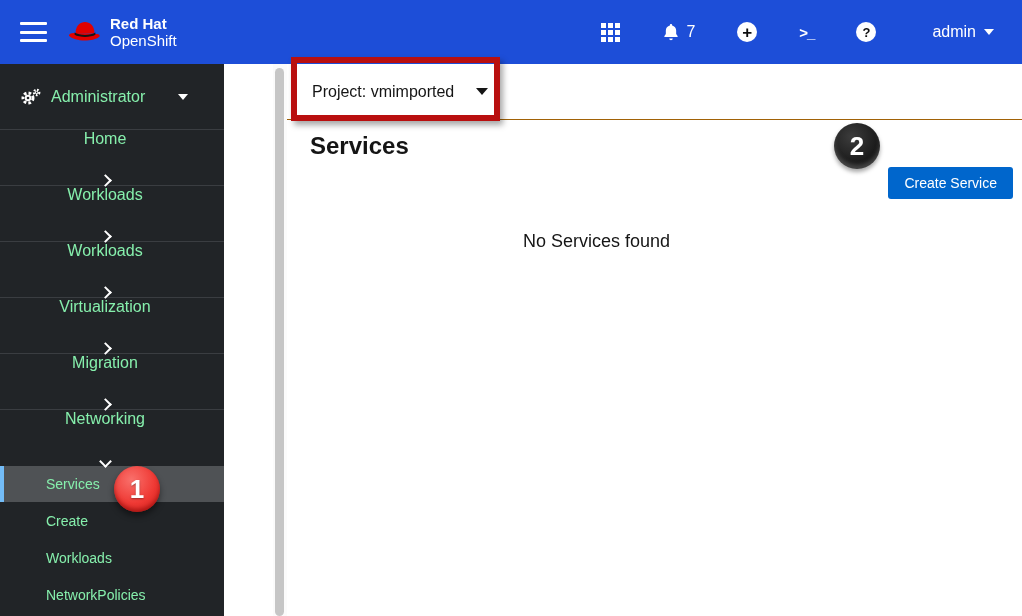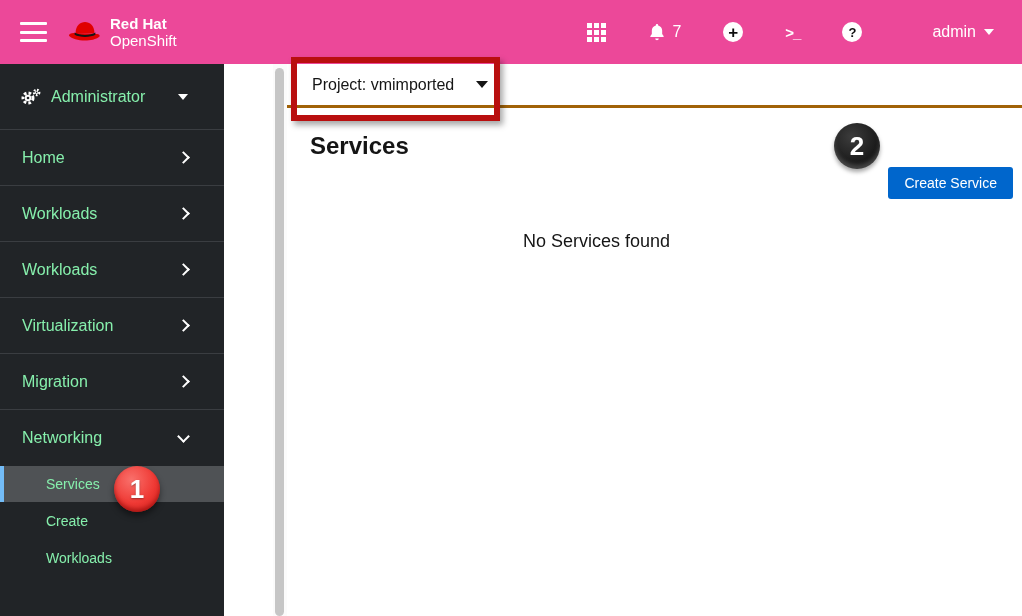--- a/index.html
+++ b/index.html
@@ -2,21 +2,21 @@
 <html><head>
 <meta charset="utf-8">
 <style>
   * { margin:0; padding:0; box-sizing:border-box; }
   html,body { width:1022px; height:616px; overflow:hidden; background:#fff;
               font-family:"Liberation Sans", sans-serif; }
   .app { position:relative; width:1022px; height:616px; }
 
   
   .masthead { position:absolute; top:0; left:0; width:1022px; height:64px;
-              background:#ec4899; display:flex; align-items:center; z-index:5; }
+              background:#1d4ed8; display:flex; align-items:center; z-index:5; }
   .hamburger { width:27px; height:20px; margin-left:20px; display:flex;
                flex-direction:column; justify-content:space-between; cursor:pointer; }
   .hamburger span { display:block; height:3px; background:#fff; border-radius:1px; }
   .brand { display:flex; align-items:center; margin-left:21px; }
   .brand svg { margin-right:8px; }
   .brand-text { color:#fff; font-size:15px; line-height:17px; }
   .brand-l1 { font-weight:bold; display:block; }
   .brand-l2 { display:block; }
   .mast-right { margin-left:auto; display:flex; align-items:center; padding-right:28px; }
   .mast-btn { display:flex; align-items:center; justify-content:center;
@@ -25,54 +25,54 @@
                grid-template-rows:repeat(3,5px); gap:2px; }
   .grid-icon i { background:#fff; }
   .bell-wrap { display:flex; align-items:center; gap:6px; }
   .bell-count { color:#fff; font-size:16px; }
   .plus-circle, .help-circle { width:20px; height:20px; border-radius:50%;
       background:#fff; color:#0d0d0e; display:flex; align-items:center;
       justify-content:center; font-weight:bold; }
   .plus-circle { font-size:17px; line-height:1; }
   .help-circle { font-size:13px; }
   .term-icon { font-size:15px; font-weight:bold; letter-spacing:-1px; color:#fff; }
-  .user-menu { display:flex; align-items:center; margin-left:70px; cursor:pointer; }
+  .user-menu { display:flex; align-items:center; margin-left:56px; cursor:pointer; }
   .user-name { color:#fff; font-size:16px; margin-right:8px; }
   .caret-down { width:0; height:0; border-left:5px solid transparent;
                 border-right:5px solid transparent; border-top:6px solid #fff; }
 
   
   .sidebar { position:absolute; top:64px; left:0; width:224px; height:552px;
              background:#212427; color:#86efac; z-index:2; }
   .perspective { height:66px; display:flex; align-items:center;
                  padding:0 36px 0 20px; font-size:16px;
                  border-bottom:1px solid #3a3d41; cursor:pointer; }
   .perspective .p-label { margin-left:10px; flex:1; }
   .nav-item { height:56px; display:flex; align-items:center;
               justify-content:space-between; padding:0 36px 0 22px;
-              font-size:16px; border-bottom:1px solid #3a3d41; cursor:pointer; }
+              font-size:16px; border-bottom:1px solid #3a3d41; cursor:pointer;flex-direction:column; }
   .top-list .nav-item:last-child { border-bottom:none; }
   .chev { width:9px; height:9px; border-right:2.5px solid #fff;
           border-bottom:2.5px solid #fff; transform:rotate(-45deg); margin-top:0; }
   .nav-item.expanded .chev { transform:rotate(45deg); margin-top:-4px; }
   .sub-item { height:37px; display:flex; align-items:center;
               padding-left:46px; font-size:14px; cursor:pointer; }
   .sub-item.active { background:#4f5255; border-left:4px solid #73bcf7;
                      padding-left:42px; height:36px; }
 
   
   .v-scrollbar { position:absolute; top:64px; left:273px; width:14px;
                  height:552px; background:#fbfbfb; z-index:2; }
   .v-scrollbar .thumb { position:absolute; top:4px; left:2px; width:9px;
                  height:548px; background:#c6c6c6; border-radius:5px; cursor:pointer; }
 
   
   .main { position:absolute; top:64px; left:287px; width:735px; height:552px;
           background:#fff; }
-  .project-bar { height:44px; border-bottom:3px solid #a16207;
+  .project-bar { height:56px; border-bottom:1px solid #a16207;
                  display:flex; align-items:center; padding-left:25px; }
   .proj-select { display:flex; align-items:center; cursor:pointer; }
   .proj-label { font-size:16px; color:#151515; }
   .proj-caret { width:0; height:0; border-left:6px solid transparent;
                 border-right:6px solid transparent; border-top:7px solid #151515;
                 margin-left:22px; }
   .page-title { position:absolute; left:23px; top:68px; font-size:24px;
                 font-weight:bold; color:#151515; }
   .create-btn { position:absolute; top:69px; right:9px; height:32px;
                 padding:0 16px; background:#0066cc; color:#fff; border:none;
@@ -210,20 +210,23 @@
         </div>
 
         <div class="sub-item">
           <span>Create</span>
         </div>
 
         <div class="sub-item">
           <span>Workloads</span>
         </div>
 
+        <div class="sub-item">
+          <span>NetworkPolicies</span>
+        </div>
       </div>
   </nav>
 
   <div class="v-scrollbar">
     <div class="thumb"></div>
   </div>
 
   <main class="main">
     <div class="project-bar">
       <div class="proj-select">

